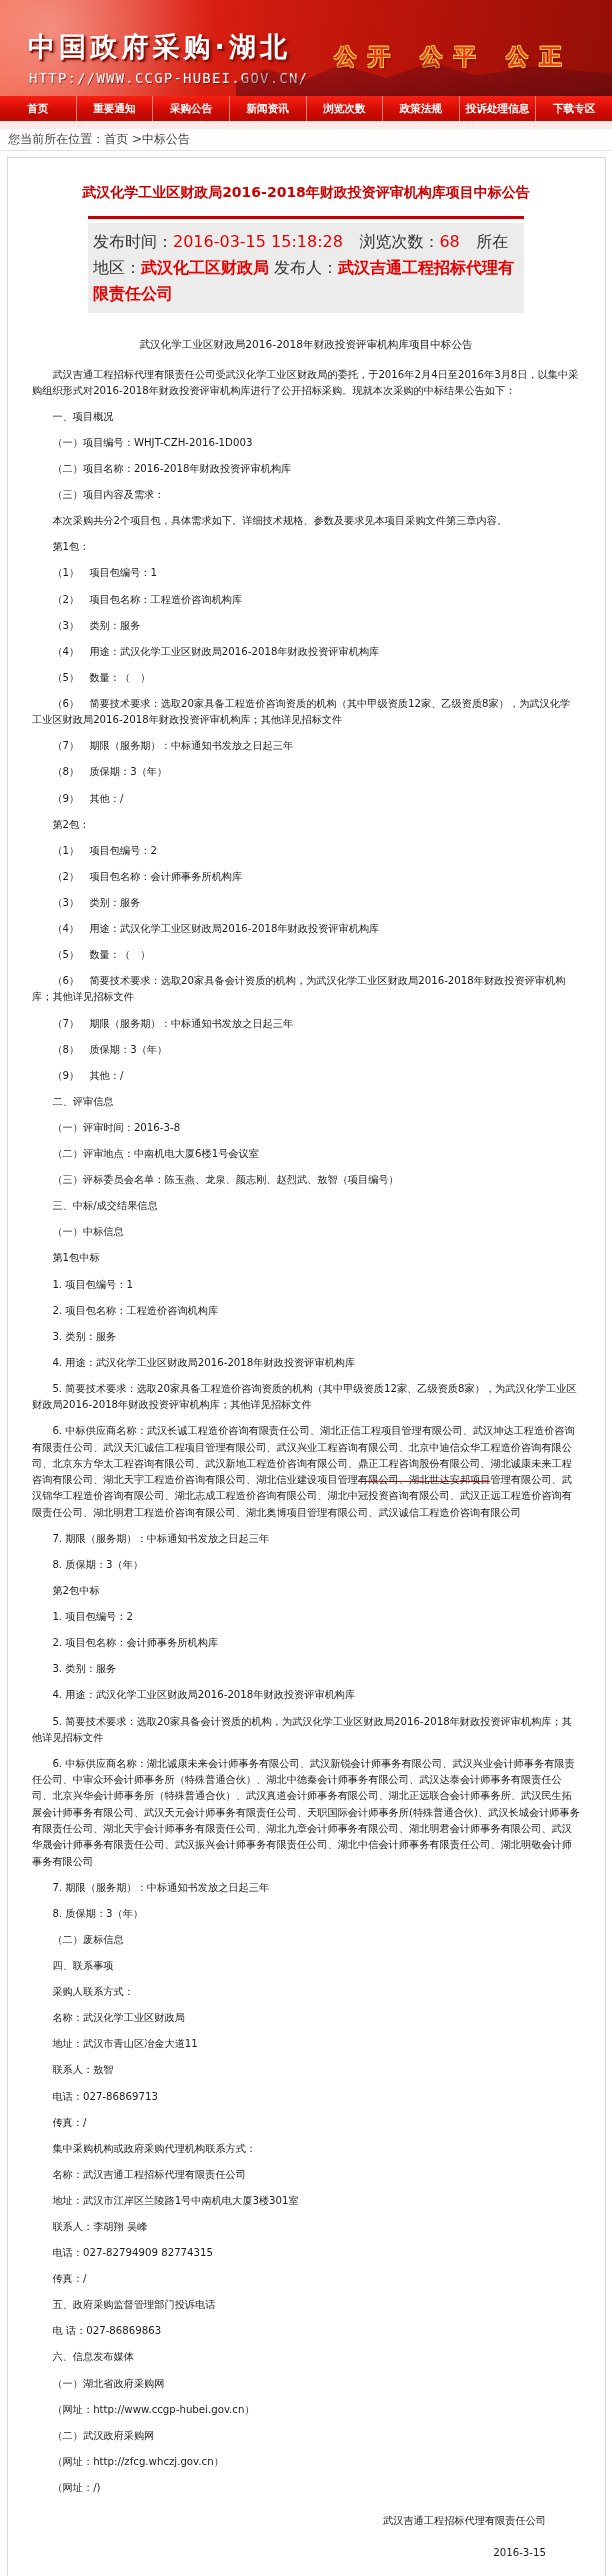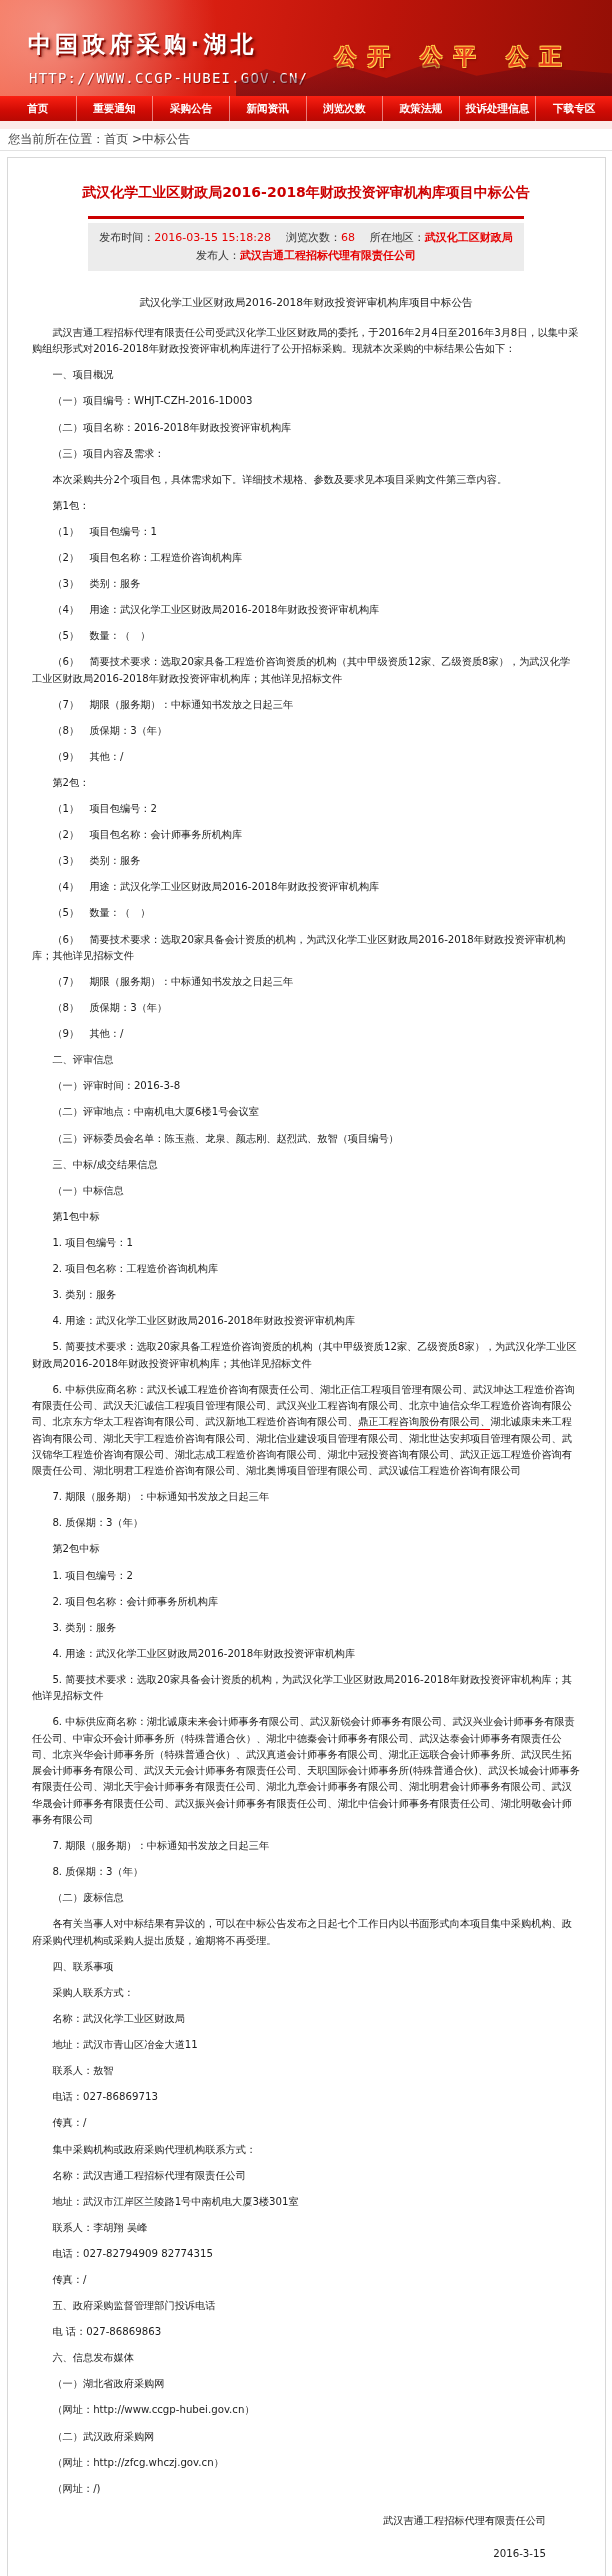--- a/index.html
+++ b/index.html
@@ -7,21 +7,21 @@
   a{text-decoration:none;}
 
   
   .banner{position:relative;height:96px;overflow:hidden;
     background:linear-gradient(100deg,#f35a3d 0%,#dc2012 30%,#bc140a 62%,#930f06 100%);}
   .banner:before{content:"";position:absolute;left:-49px;top:-57px;width:343px;height:212px;
     background:radial-gradient(circle at 30% 40%,rgba(255,255,255,.38),rgba(255,255,255,0) 60%);}
   .banner:after{content:"";position:absolute;right:0;bottom:0;width:376px;height:45px;
     background:linear-gradient(180deg,rgba(90,10,30,.25),rgba(60,5,20,.45));
     clip-path:polygon(0 70%,8% 40%,18% 65%,28% 30%,40% 60%,52% 25%,64% 55%,78% 35%,100% 50%,100% 100%,0 100%);}
-  .site-title{position:absolute;left:28px;top:29px;font-size:23px;font-weight:bold;color:#ffffff;
+  .site-title{position:absolute;left:28px;top:29px;font-size:27px;font-weight:bold;color:#ffffff;
     letter-spacing:4.1px;text-shadow:1.6px 1.6px 0 #8f0d05,2.4px 2.4px 3.3px rgba(60,0,0,.6);}
   .site-url{position:absolute;left:29px;top:70px;font-size:14px;color:#ffffff;letter-spacing:1.2px;
     font-family:"DejaVu Sans Mono",monospace;text-shadow:0.8px 0.8px 0.8px rgba(100,0,0,.7);}
   .slogan{position:absolute;right:39px;top:42px;font-size:22px;font-weight:bold;letter-spacing:11.4px;
     color:#e93c1c;text-shadow:-0.8px -0.8px 0 #ffd24a,0.8px -0.8px 0 #ffd24a,-0.8px 0.8px 0 #ffd24a,0.8px 0.8px 0 #ffd24a,1.6px 1.6px 2.4px rgba(80,0,0,.5);text-align:center;}
 
   
   .navbar{display:flex;height:25px;background:linear-gradient(#fa2012,#cf0b04 60%,#b80903);}
   .nav-item{flex:1;line-height:25px;text-align:center;color:#fff;font-size:10.6px;font-weight:bold;
     border-right:0.8px solid rgba(255,220,220,.55);cursor:pointer;}
@@ -31,32 +31,32 @@
 
   
   .breadcrumb{height:21px;line-height:21px;background:#fff;border-bottom:0.8px solid #e2e2e2;
     padding-left:8.2px;font-size:12px;color:#444;}
   .breadcrumb a{color:#444;}
 
   
   .panel{margin:5.7px 6.5px 0;border:0.8px solid #d8d8d8;background:#fff;}
   .title{color:#cc0000;text-align:center;font-size:14px;font-weight:bold;margin:24.5px 34px 13px;line-height:1.5;}
   .red-rule{height:2.4px;background:#cc0000;width:73%;margin:0 auto;}
-  .meta{background:#ececec;width:73%;margin:4.1px auto 0;padding:6.5px 4.9px;text-align:center;
-    font-size:11px;color:#333;box-sizing:border-box;line-height:1.6;}
+  .meta{background:#ececec;width:73%;margin:4.1px auto 0;padding:6.5px 4.9px;text-align:left;
+    font-size:16px;color:#333;box-sizing:border-box;line-height:1.6;}
   .meta .ml{color:#333;}
   .meta .mv{color:#e60000;}
   .meta .mv.b{font-weight:bold;}
   .meta .sp{display:inline-block;width:11.4px;}
 
   .article{padding:19.6px 24.5px 4.9px;color:#1c1c1c;font-size:10.2px;}
   .article p{margin:0 0 9.8px;line-height:16.3px;text-indent:2em;word-wrap:break-word;word-break:break-all;}
   .article p.c{text-align:center;text-indent:0;margin:3.3px 0 14.7px;font-size:10.6px;}
   .article p.r{text-align:right;text-indent:0;padding-right:34px;margin-top:16.3px;}
-  .article .u{border-bottom:1.6px solid #e60000;padding-bottom:2px;}
+  .article .u{border-bottom:1.6px solid #e60000;padding-bottom:12px;}
 </style>
 </head>
 <body>
 
 <div class="banner">
   <div class="site-title">中国政府采购·湖北</div>
   <div class="site-url">HTTP://WWW.CCGP-HUBEI.GOV.CN/</div>
   <div class="slogan">公开 公平 公正</div>
 </div>
 
@@ -134,21 +134,20 @@
       <p>第2包中标</p>
       <p>1. 项目包编号：2</p>
       <p>2. 项目包名称：会计师事务所机构库</p>
       <p>3. 类别：服务</p>
       <p>4. 用途：武汉化学工业区财政局2016-2018年财政投资评审机构库</p>
       <p>5. 简要技术要求：选取20家具备会计资质的机构，为武汉化学工业区财政局2016-2018年财政投资评审机构库；其他详见招标文件</p>
       <p>6. 中标供应商名称：湖北诚康未来会计师事务有限公司、武汉新锐会计师事务有限公司、武汉兴业会计师事务有限责任公司、中审众环会计师事务所（特殊普通合伙）、湖北中德秦会计师事务有限公司、武汉达泰会计师事务有限责任公司、北京兴华会计师事务所（特殊普通合伙）、武汉真道会计师事务有限公司、湖北正远联合会计师事务所、武汉民生拓展会计师事务有限公司、武汉天元会计师事务有限责任公司、天职国际会计师事务所(特殊普通合伙)、武汉长城会计师事务有限责任公司、湖北天宇会计师事务有限责任公司、湖北九章会计师事务有限公司、湖北明君会计师事务有限公司、武汉华晟会计师事务有限责任公司、武汉振兴会计师事务有限责任公司、湖北中信会计师事务有限责任公司、湖北明敬会计师事务有限公司</p>
       <p>7. 期限（服务期）：中标通知书发放之日起三年</p>
       <p>8. 质保期：3（年）</p>
       <p>（二）废标信息</p>
-      <p>各有关当事人对中标结果有异议的，可以在中标公告发布之日起七个工作日内以书面形式向本项目集中采购机构、政府采购代理机构或采购人提出质疑，逾期将不再受理。</p>
       <p>四、联系事项</p>
       <p>采购人联系方式：</p>
       <p>名称：武汉化学工业区财政局</p>
       <p>地址：武汉市青山区冶金大道11</p>
       <p>联系人：敖智</p>
       <p>电话：027-86869713</p>
       <p>传真：/</p>
       <p>集中采购机构或政府采购代理机构联系方式：</p>
       <p>名称：武汉吉通工程招标代理有限责任公司</p>
       <p>地址：武汉市江岸区兰陵路1号中南机电大厦3楼301室</p>

